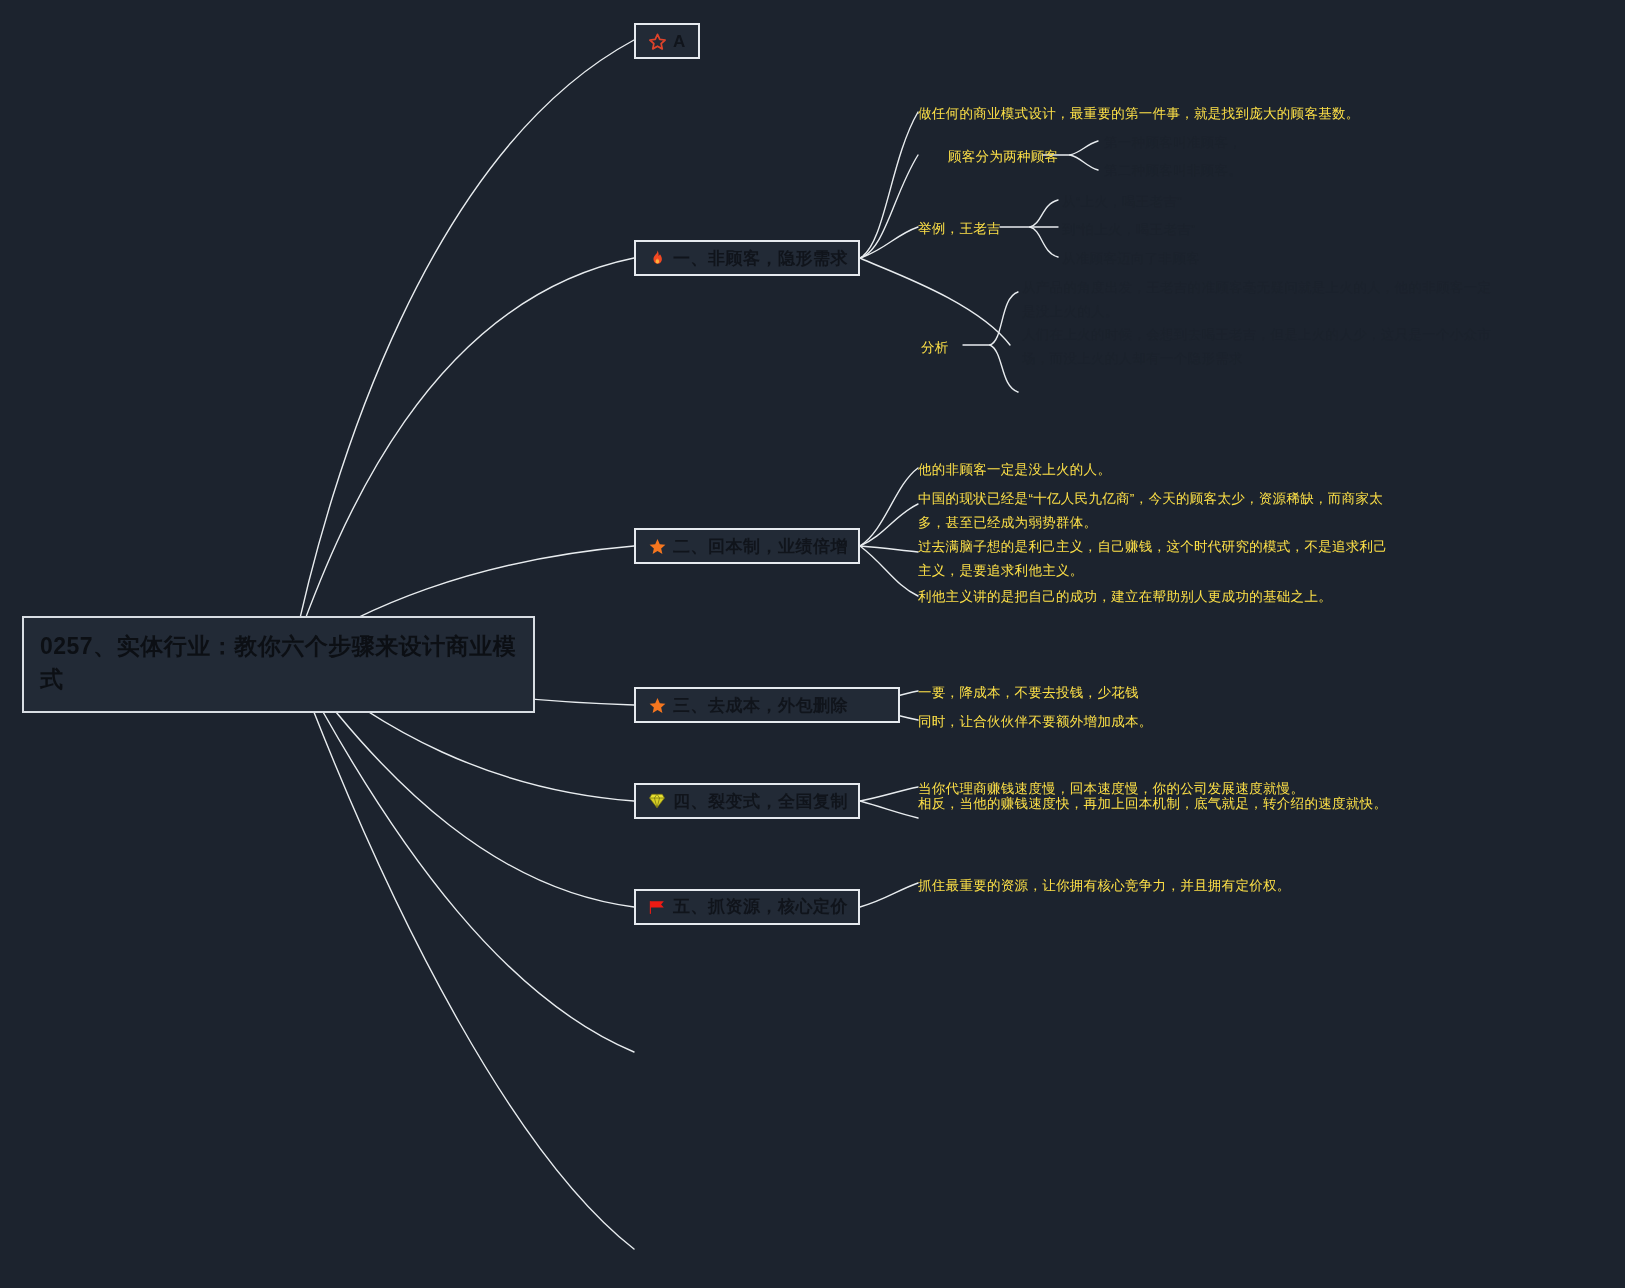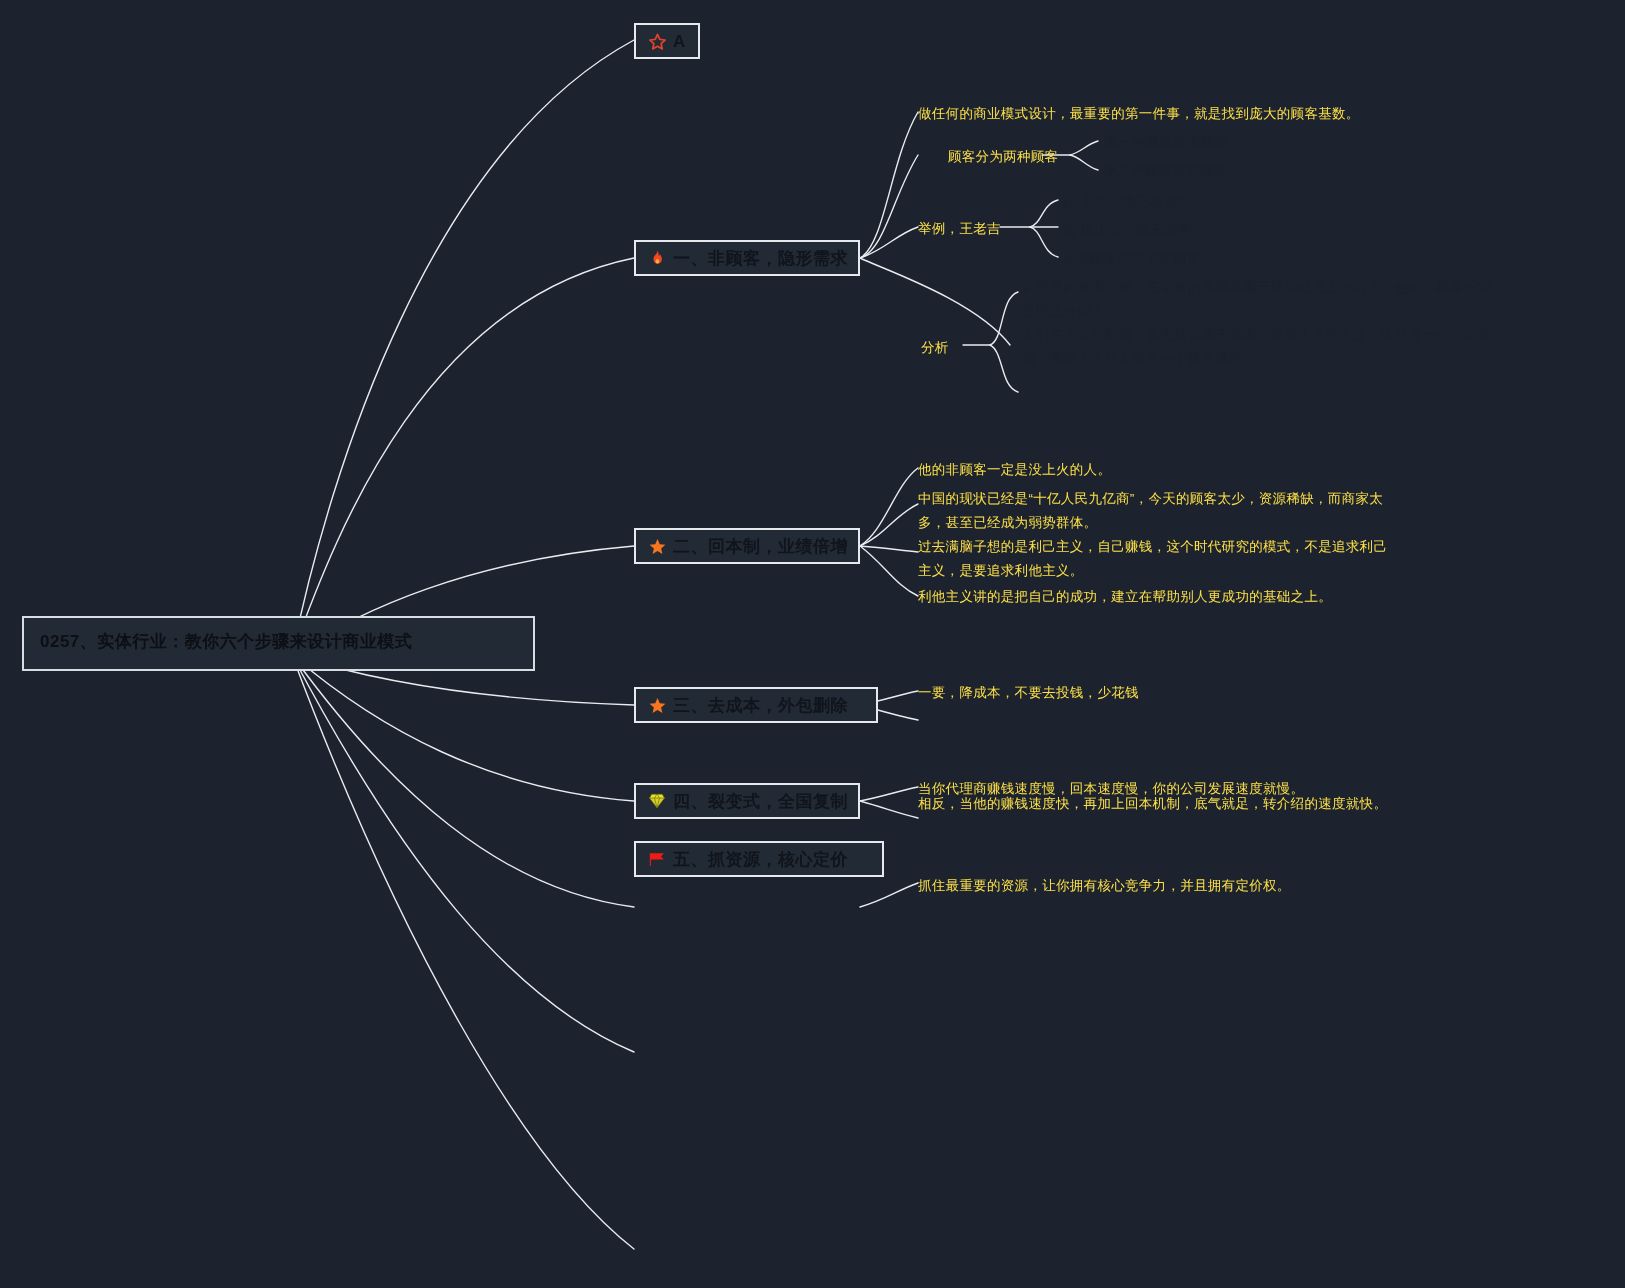--- a/index.html
+++ b/index.html
@@ -32,21 +32,21 @@
   .root-node {
     position: absolute;
     left: 22px;
     top: 616px;
     width: 513px;
     box-sizing: border-box;
     border: 2px solid #d8dde3;
     background: #222a36;
     padding: 12px 16px 14px 16px;
     color: #0c0f14;
-    font-size: 17px;
+    font-size: 23px;
     font-weight: bold;
     line-height: 1.45;
     letter-spacing: 0.5px;
   }
 
   
   .branch-node {
     position: absolute;
     box-sizing: border-box;
     border: 2px solid #e6eaef;
@@ -215,52 +215,55 @@
   <div class="leaf l2" style="left:918px; top:487px; width:470px;">
     <span>中国的现状已经是“十亿人民九亿商”，今天的顾客太少，资源稀缺，而商家太多，甚至已经成为弱势群体。</span>
   </div>
   <div class="leaf l2" style="left:918px; top:535px; width:480px;">
     <span>过去满脑子想的是利己主义，自己赚钱，这个时代研究的模式，不是追求利己主义，是要追求利他主义。</span>
   </div>
   <div class="leaf l2" style="left:918px; top:585px; width:480px;">
     <span>利他主义讲的是把自己的成功，建立在帮助别人更成功的基础之上。</span>
   </div>
 
-  <div class="branch-node" style="left:634px; top:687px; width:244px;">
+  <div class="branch-node" style="left:634px; top:687px; width:266px;">
     <span class="nicon">
       <svg viewBox="0 0 24 24" width="19" height="19">
         <polygon fill="#f5761f" points="12,2.4 14.9,9 22,9.7 16.6,14.5 18.2,21.5 12,17.8 5.8,21.5 7.4,14.5 2,9.7 9.1,9"></polygon>
       </svg>
     </span>
     <span class="nlabel">三、去成本，外包删除</span>
   </div>
 
   <div class="leaf l2" style="left:918px; top:681px; width:400px;">
     <span>一要，降成本，不要去投钱，少花钱</span>
+  </div>
+  <div class="leaf l2" style="left:918px; top:710px; width:400px;">
+    <span>同时，让合伙伙伴不要额外增加成本。</span>
   </div>
 
   <div class="branch-node" style="left:634px; top:783px; width:226px;">
     <span class="nicon">
       <svg viewBox="0 0 24 24" width="18" height="18">
         <path fill="#e8e130" d="M5 3h14l3 5-10 13L2 8z"></path>
         <path fill="#b8b314" d="M12 21 2 8h20z" opacity="0.35"></path>
         <path fill="none" stroke="#6d6a10" stroke-width="0.9" d="M5 3h14l3 5-10 13L2 8z M2 8h20 M8.6 8 12 3 15.4 8 12 21z"></path>
       </svg>
     </span>
     <span class="nlabel">四、裂变式，全国复制</span>
   </div>
 
   <div class="leaf l2" style="left:918px; top:777px; width:470px;">
     <span>当你代理商赚钱速度慢，回本速度慢，你的公司发展速度就慢。</span>
   </div>
   <div class="leaf l2" style="left:918px; top:792px; width:490px;">
     <span>相反，当他的赚钱速度快，再加上回本机制，底气就足，转介绍的速度就快。</span>
   </div>
 
-  <div class="branch-node" style="left:634px; top:841px; width:250px;">
+  <div class="branch-node" style="left:634px; top:889px; width:226px;font-family:Liberation Mono, monospace;">
     <span class="nicon">
       <svg viewBox="0 0 24 24" width="19" height="19">
         <path fill="#ef1b14" d="M3 4h17l-3.5 4.2L20 12H3z"></path>
         <rect x="2.3" y="4" width="1.4" height="16" fill="#ef1b14"></rect>
       </svg>
     </span>
     <span class="nlabel">五、抓资源，核心定价</span>
   </div>
 
   <div class="leaf l2" style="left:918px; top:874px; width:470px;">

